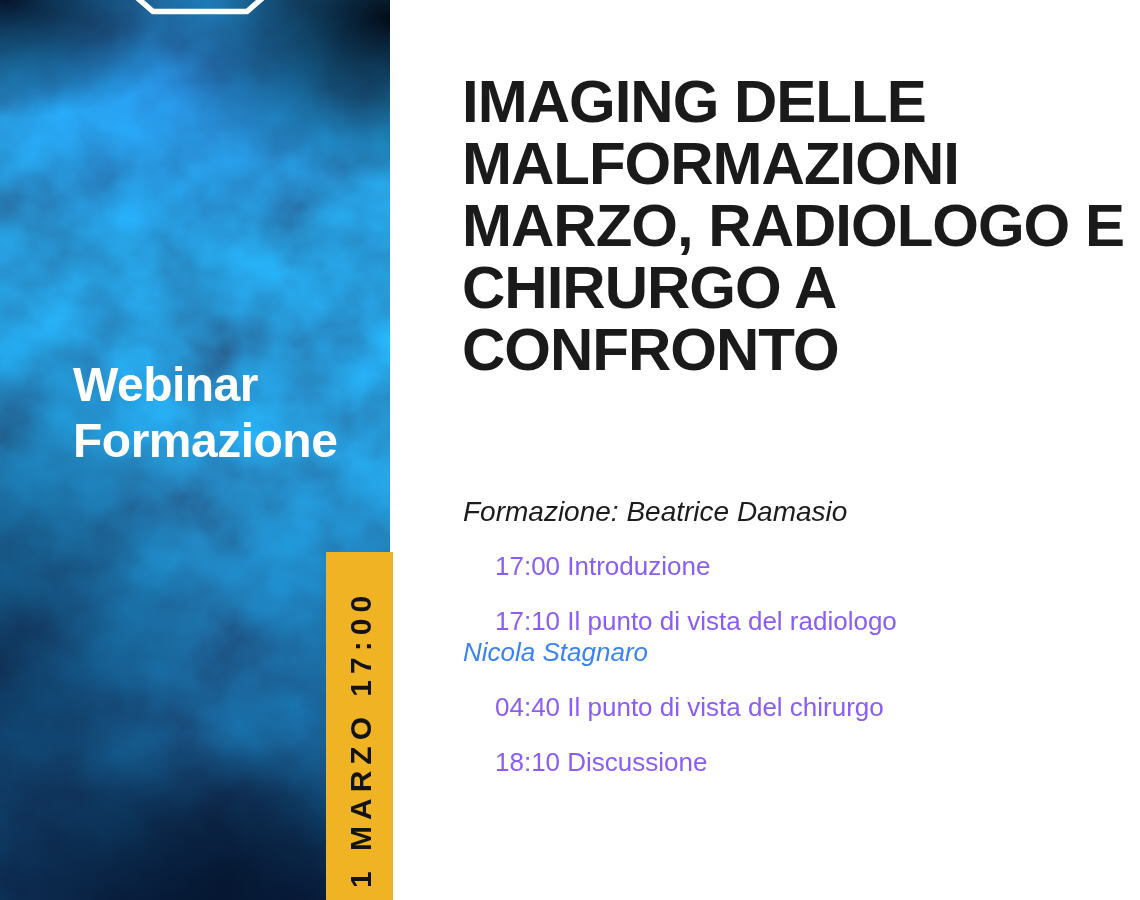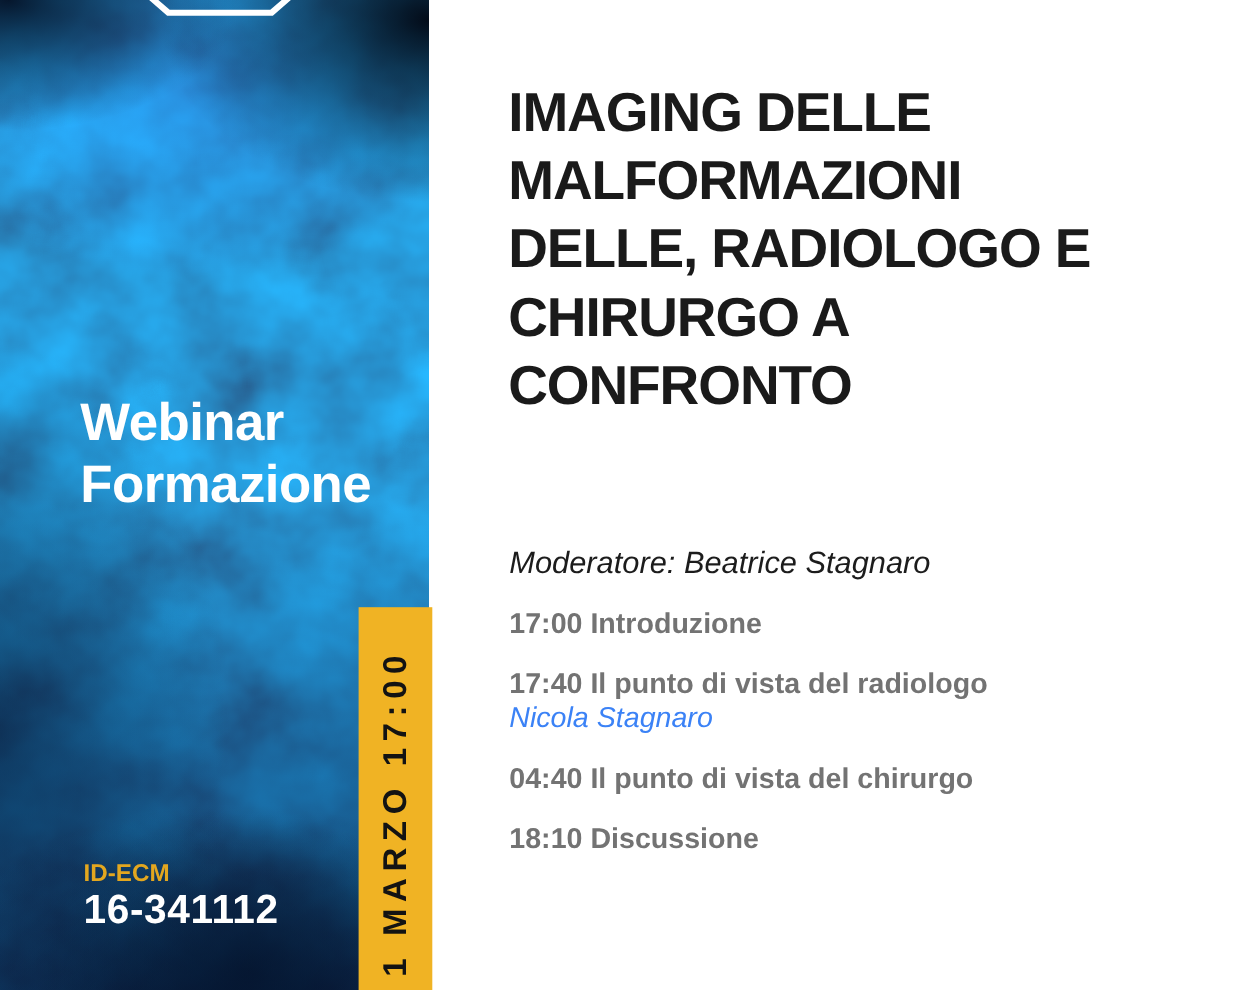--- a/index.html
+++ b/index.html
@@ -71,37 +71,38 @@
     transform: translate(-50%, -50%) rotate(-90deg);
     display: flex; align-items: center; justify-content: flex-start;
     box-sizing: border-box; padding-left: 12px;
     font-size: 30px; font-weight: 700; letter-spacing: 6px;
     color: #131313; white-space: nowrap;
   }
 
   
   .event-title {
     position: absolute; left: 462px; top: 71px;
-    font-size: 50px; line-height: 62px;
+    font-size: 60px; line-height: 62px;
     font-weight: 700; letter-spacing: -1px;
     color: #1a1a1a;
   }
   .moderator-line {
     position: absolute; left: 463px; top: 495px;
     font-size: 28px; line-height: 34px;
     font-style: italic; color: #1c1c1c;
   }
   .program {
     position: absolute; left: 463px; top: 551px;
     width: 640px;
   }
   .program-item { margin-bottom: 24px; }
   .program-session {
-    font-size: 26px; line-height: 31px; font-weight: 700;
-    color: #737373;
+    font-size: 26px; line-height: 31px; font-weight: 400;
+    color: #8b5cf6;
+    margin-left: 32px;
   }
   .program-speaker {
     font-size: 26px; line-height: 31px; font-style: italic;
     color: #3b82f6;
   }
 </style>
 </head>
 <body>
 
 <div class="blue-panel">
@@ -119,46 +120,42 @@
 
   <svg class="logo-fragment" viewBox="0 0 150 22" aria-hidden="true">
     <polyline points="6,-5 25,11.5 119,11.5 138,-5" fill="none" stroke="#ffffff" stroke-width="5.5"></polyline>
   </svg>
 
   <div class="webinar-title">
     <div>Webinar</div>
     <div>Formazione</div>
   </div>
 
-  <div class="id-block">
-    <div class="id-label">ID-ECM</div>
-    <div class="id-value">16-341112</div>
-  </div>
 </div>
 
 <div class="date-band">
   <div class="date-band-text">1 MARZO 17:00</div>
 </div>
 
 <div class="event-title">
   <div>IMAGING DELLE</div>
   <div>MALFORMAZIONI</div>
-  <div>DELLE, RADIOLOGO E</div>
+  <div>MARZO, RADIOLOGO E</div>
   <div>CHIRURGO A</div>
   <div>CONFRONTO</div>
 </div>
 
-<div class="moderator-line">Moderatore: Beatrice Stagnaro</div>
+<div class="moderator-line">Formazione: Beatrice Damasio</div>
 
 <div class="program">
   <div class="program-item">
     <div class="program-session">17:00 Introduzione</div>
   </div>
   <div class="program-item">
-    <div class="program-session">17:40 Il punto di vista del radiologo</div>
+    <div class="program-session">17:10 Il punto di vista del radiologo</div>
     <div class="program-speaker">Nicola Stagnaro</div>
   </div>
   <div class="program-item">
     <div class="program-session">04:40 Il punto di vista del chirurgo</div>
   </div>
   <div class="program-item">
     <div class="program-session">18:10 Discussione</div>
   </div>
 </div>
 

